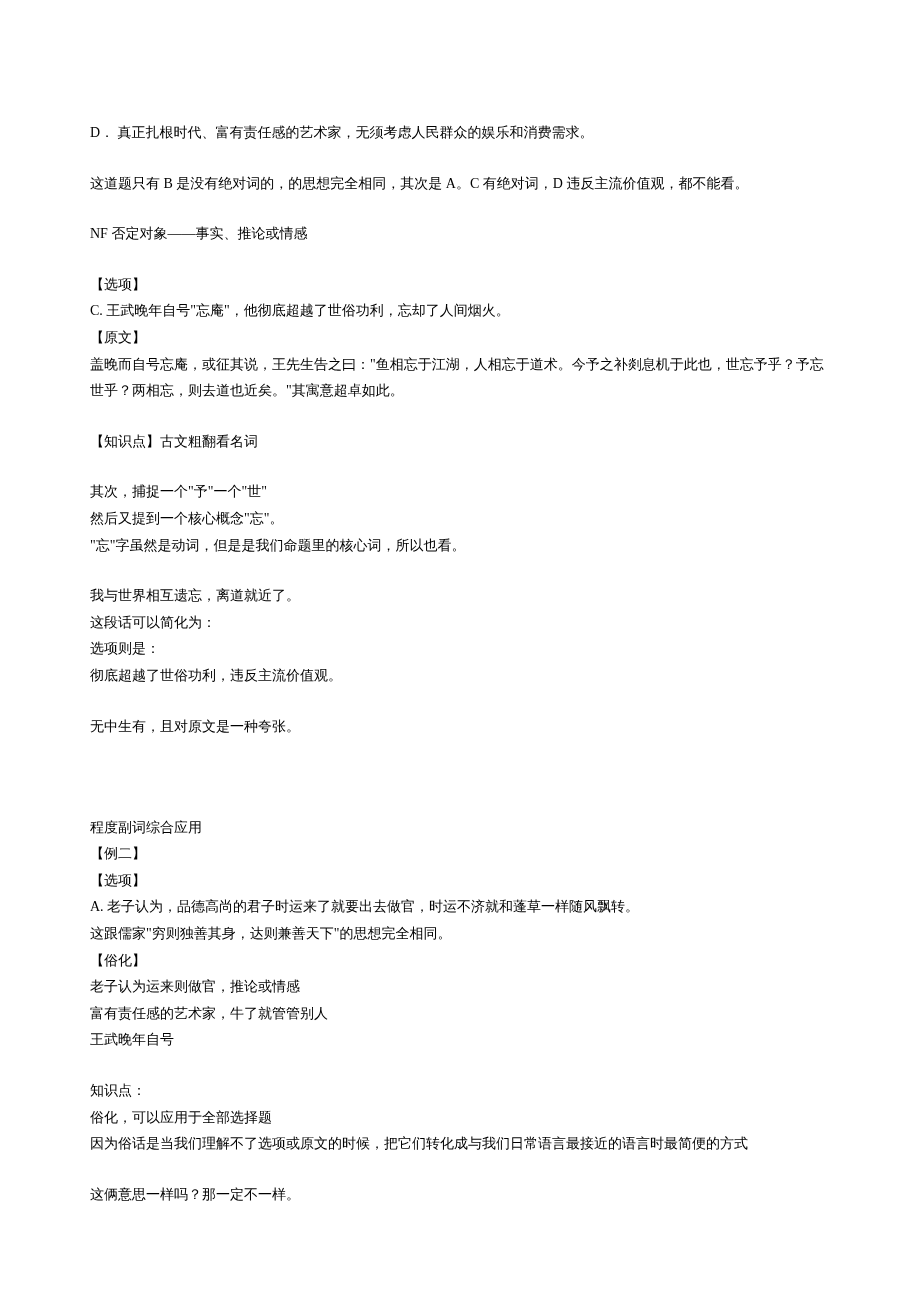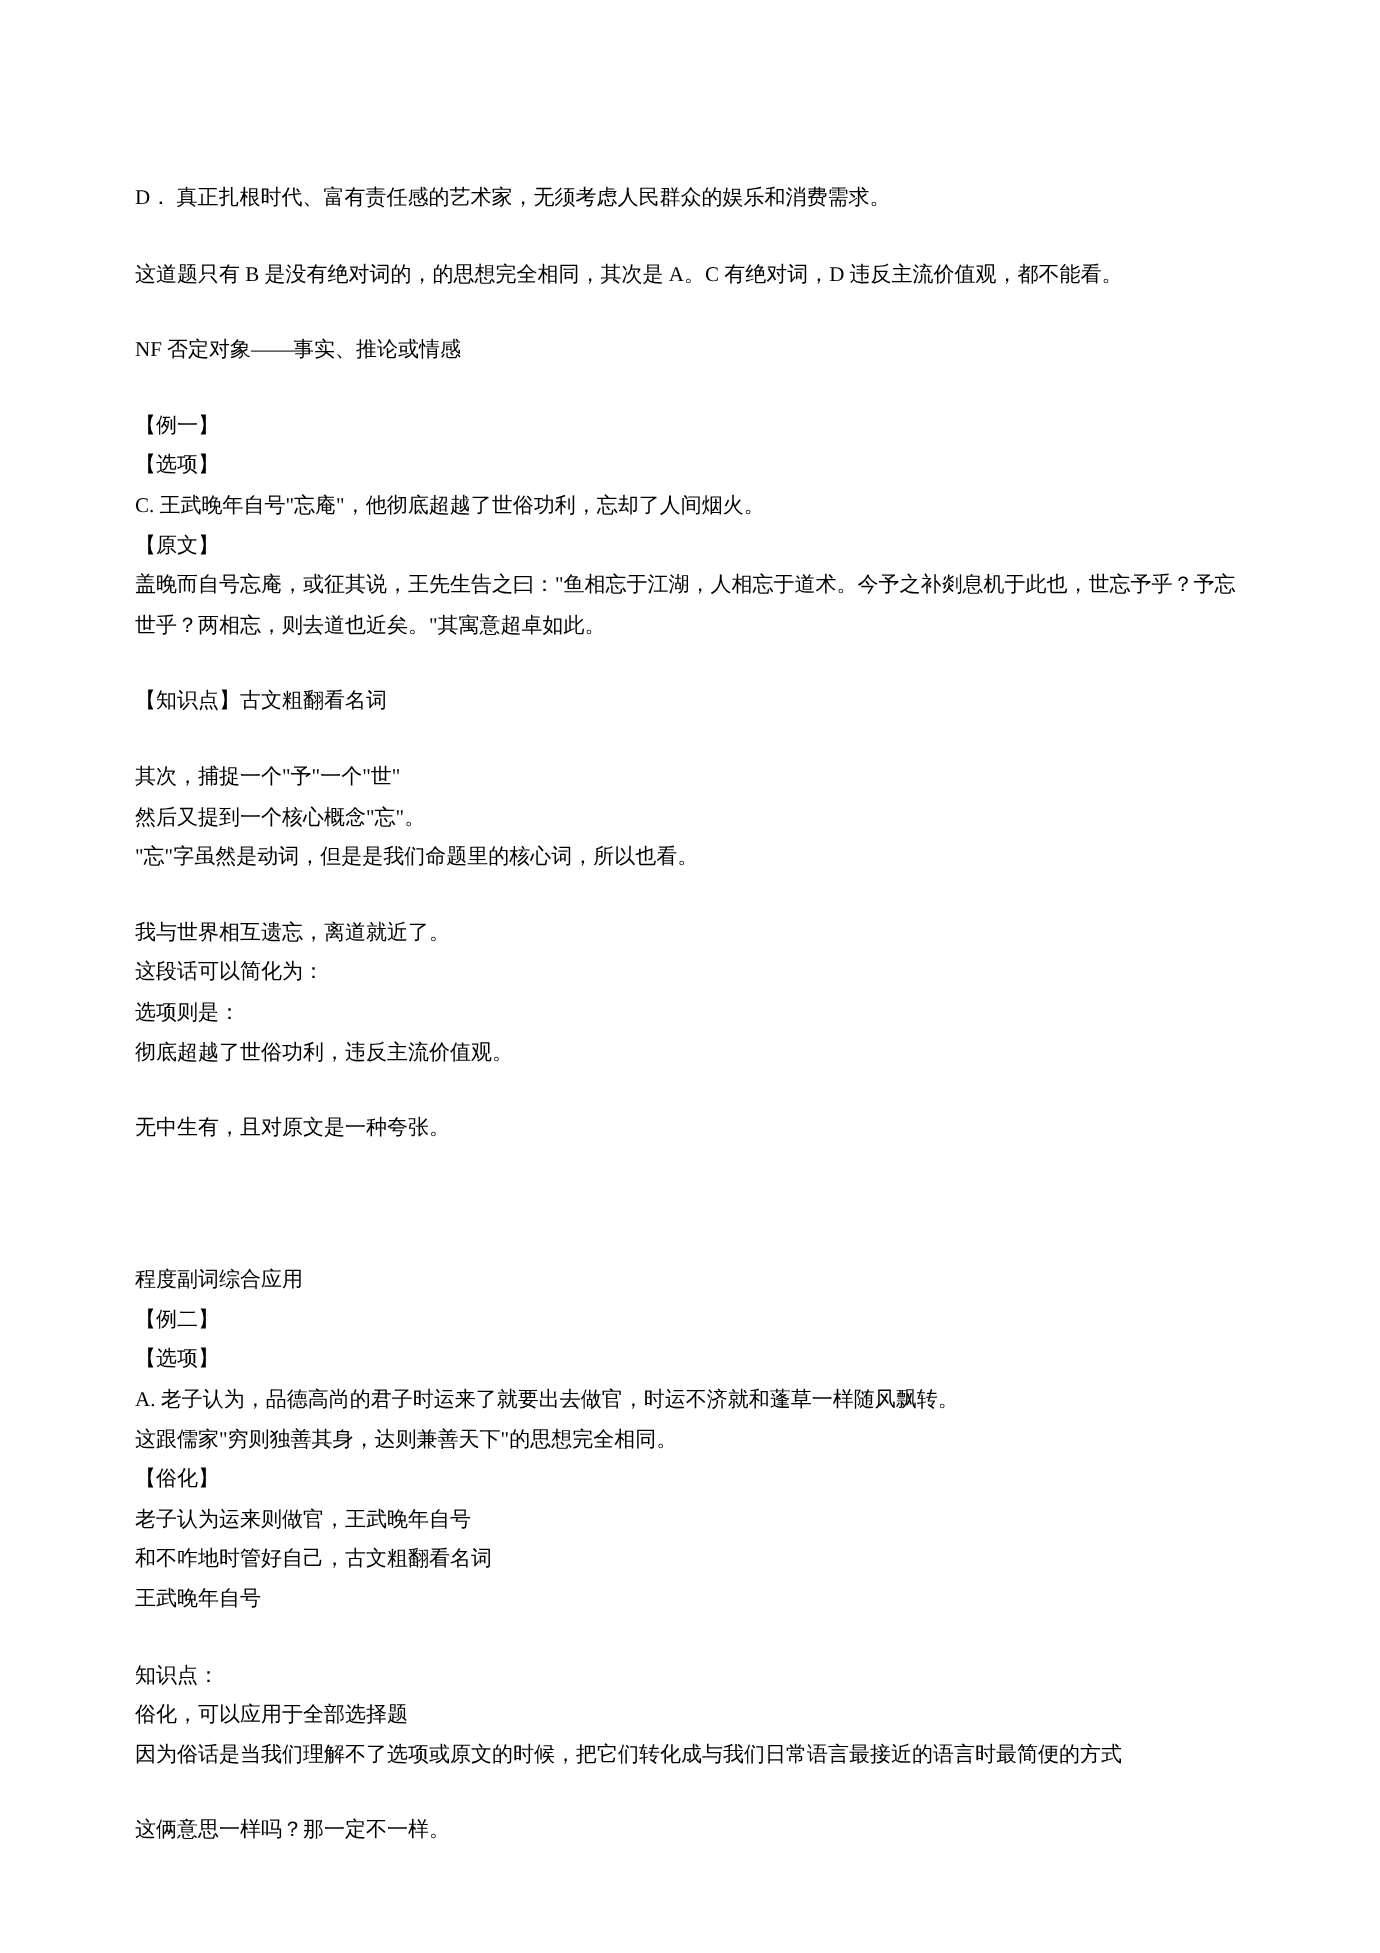--- a/index.html
+++ b/index.html
@@ -32,21 +32,20 @@
 
 <div class="block">
   <p>这道题只有 B 是没有绝对词的，的思想完全相同，其次是 A。C 有绝对词，D 违反主流价值观，都不能看。</p>
 </div>
 
 <div class="block">
   <p>NF 否定对象——事实、推论或情感</p>
 </div>
 
 <div class="block">
-  <p>【例一】</p>
   <p>【选项】</p>
   <p>C. 王武晚年自号"忘庵"，他彻底超越了世俗功利，忘却了人间烟火。</p>
   <p>【原文】</p>
   <p>盖晚而自号忘庵，或征其说，王先生告之曰："鱼相忘于江湖，人相忘于道术。今予之补剡息机于此也，世忘予乎？予忘世乎？两相忘，则去道也近矣。"其寓意超卓如此。</p>
 </div>
 
 <div class="block">
   <p>【知识点】古文粗翻看名词</p>
 </div>
 
@@ -71,22 +70,22 @@
   <p>&nbsp;</p>
 </div>
 
 <div class="block">
   <p>程度副词综合应用</p>
   <p>【例二】</p>
   <p>【选项】</p>
   <p>A. 老子认为，品德高尚的君子时运来了就要出去做官，时运不济就和蓬草一样随风飘转。</p>
   <p>这跟儒家"穷则独善其身，达则兼善天下"的思想完全相同。</p>
   <p>【俗化】</p>
-  <p>老子认为运来则做官，王武晚年自号</p>
-  <p>和不咋地时管好自己，古文粗翻看名词</p>
+  <p>老子认为运来则做官，推论或情感</p>
+  <p>富有责任感的艺术家，牛了就管管别人</p>
   <p>王武晚年自号</p>
 </div>
 
 <div class="block">
   <p>知识点：</p>
   <p>俗化，可以应用于全部选择题</p>
   <p>因为俗话是当我们理解不了选项或原文的时候，把它们转化成与我们日常语言最接近的语言时最简便的方式</p>
 </div>
 
 <div class="block">

